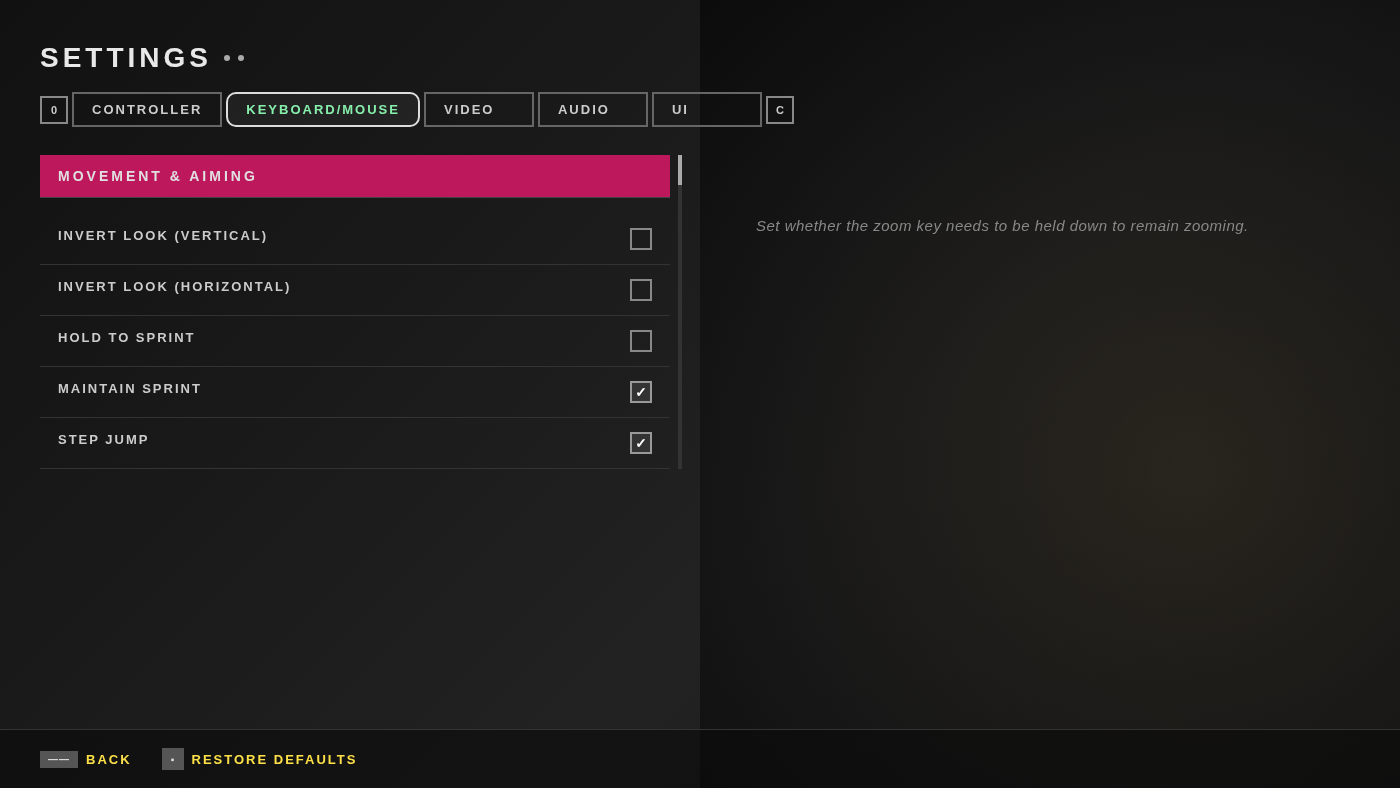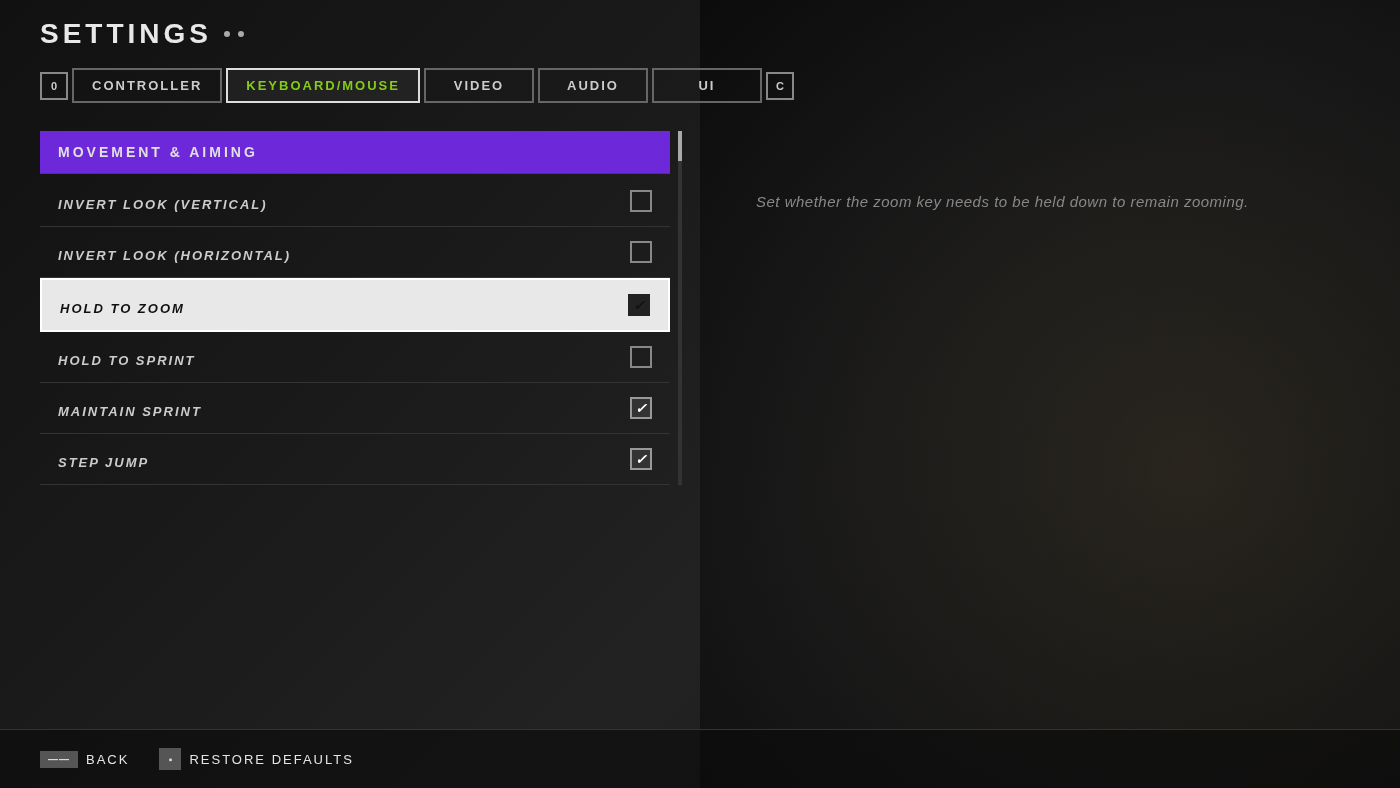--- a/index.html
+++ b/index.html
@@ -41,20 +41,21 @@
     .title {
       font-size: 28px;
       font-weight: 700;
       letter-spacing: 4px;
       color: #e8e8e8;
       text-transform: uppercase;
       margin-bottom: 18px;
       display: flex;
       align-items: center;
       gap: 12px;
+      margin-top: 24px;
     }
 
     .title-dots {
       display: flex;
       gap: 8px;
       align-items: center;
     }
 
     .title-dot {
       width: 6px;
@@ -87,27 +88,28 @@
       padding: 8px 18px;
       border: 2px solid #666;
       background: transparent;
       color: #ccc;
       font-size: 13px;
       font-weight: 700;
       letter-spacing: 2px;
       text-transform: uppercase;
       cursor: pointer;
       min-width: 110px;
-      text-align: center;
+      text-align: left;
     }
 
     .tab.active {
       border-color: #ddd;
-      color: #84cc16;
+      color: #86efac;
       background: rgba(255,255,255,0.05);
+      border-radius: 10px;
     }
 
     
     .main-content {
       display: flex;
       gap: 40px;
       align-items: flex-start;
     }
 
     
@@ -129,45 +131,44 @@
     .scrollbar-thumb {
       position: absolute;
       top: 0;
       width: 4px;
       height: 30px;
       background: #aaa;
     }
 
     
     .section-header {
-      background: #6d28d9;
+      background: #be185d;
       padding: 12px 18px;
-      margin-bottom: 2px;
+      margin-bottom: 16px;
       border-bottom: 1px solid #444;
     }
 
     .section-header-text {
       font-size: 14px;
       font-weight: 700;
       letter-spacing: 3px;
       color: #e0e0e0;
       text-transform: uppercase;
     }
 
     
     .setting-row {
       display: flex;
-      align-items: flex-end;
+      align-items: flex-start;
       justify-content: space-between;
       padding: 14px 18px;
       border-bottom: 1px solid #333;
       background: transparent;
       cursor: pointer;
       transition: background 0.1s;
-      font-style: italic;
     }
 
     .setting-row.selected {
       background: #e8e8e8;
       border: 2px solid #fff;
     }
 
     .setting-row.selected .setting-label {
       color: #111;
     }
@@ -277,23 +278,23 @@
       padding: 4px 6px;
       width: 22px;
       height: 22px;
       display: flex;
       align-items: center;
       justify-content: center;
     }
 
     .bottom-label {
       font-size: 13px;
-      font-weight: 400;
+      font-weight: 700;
       letter-spacing: 2px;
-      color: #e5e5e5;
+      color: #fde047;
       text-transform: uppercase;
     }
   </style>
 </head>
 <body>
 
 <div class="bg-overlay"></div>
 <div class="bg-right"></div>
 
 <div class="container">
@@ -329,24 +330,20 @@
         <div class="checkbox"></div>
       </div>
 
       <div class="setting-row">
         <span class="setting-label">INVERT LOOK (HORIZONTAL)</span>
         <div class="checkbox"></div>
       </div>
 
 
 
-      <div class="setting-row selected">
-        <span class="setting-label">HOLD TO ZOOM</span>
-        <div class="checkbox-selected"></div>
-      </div>
 
       <div class="setting-row">
         <span class="setting-label">HOLD TO SPRINT</span>
         <div class="checkbox"></div>
       </div>
 
       <div class="setting-row">
         <span class="setting-label">MAINTAIN SPRINT</span>
         <div class="checkbox checked"></div>
       </div>

